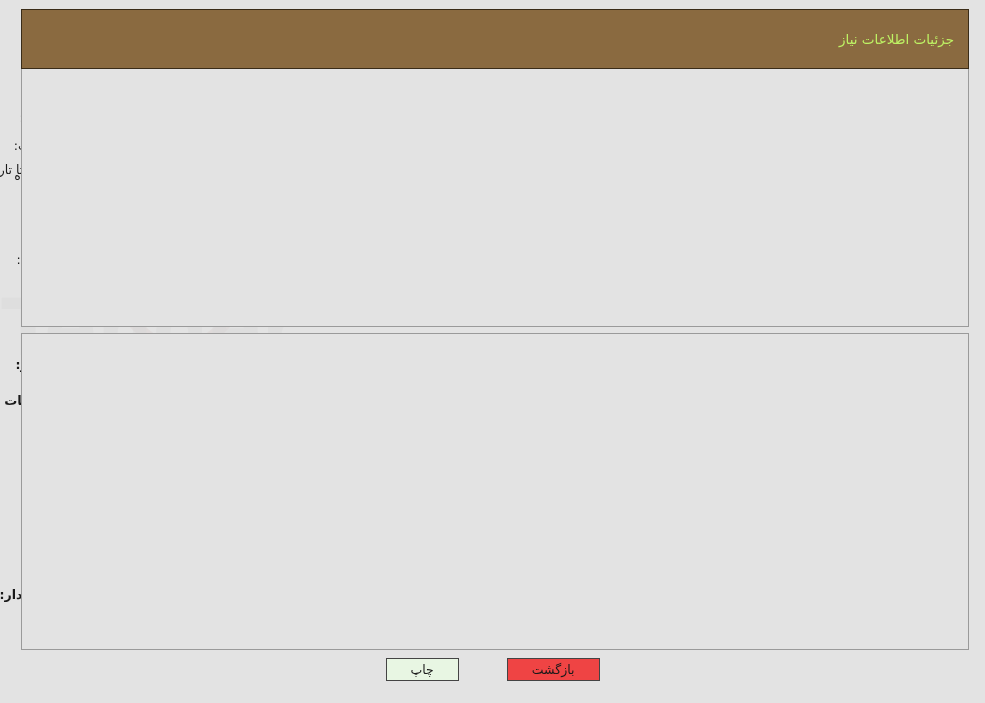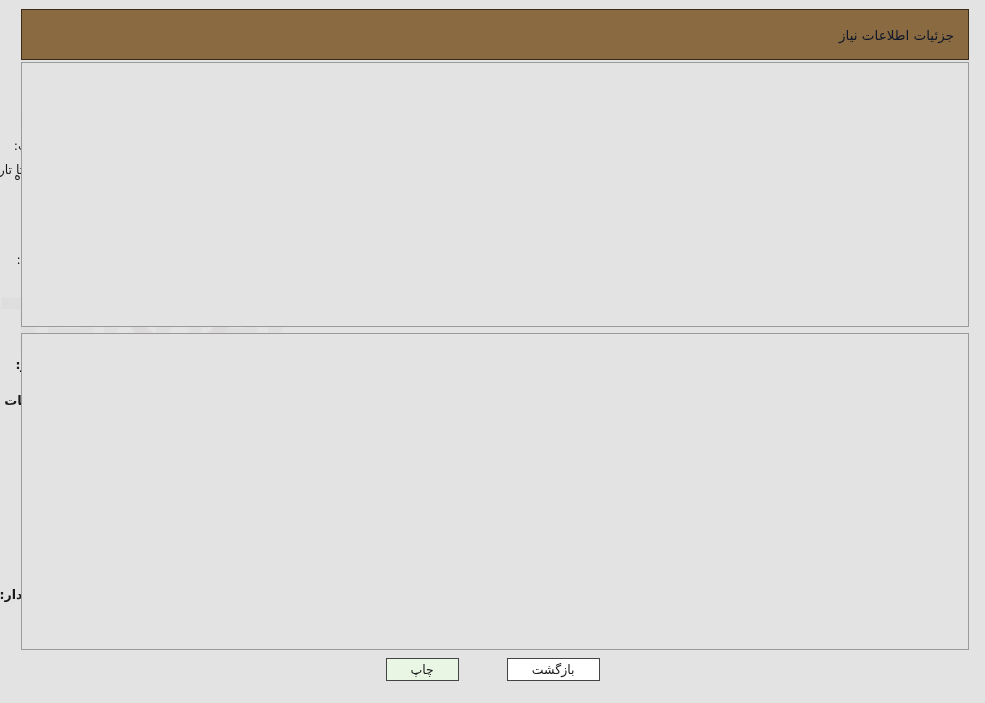--- a/index.html
+++ b/index.html
@@ -21,24 +21,24 @@
     width: 985px; height: 260px;
     pointer-events: none;
     opacity: .22;
     z-index: 0;
   }
 
   
   .header {
     position: absolute;
     left: 21px; top: 9px;
-    width: 948px; height: 51px;
+    width: 948px; height: 60px;
     background: #8a6a40;
     border: 1px solid #3a2c18;
-    color: #0f172a;
+    color: #bef264;
     display: flex;
     align-items: center;
     justify-content: flex-start;
     padding: 0 14px;
     font-size: 13.5px;
     z-index: 2;
   }
 
   
   .panel {
@@ -183,21 +183,21 @@
   }
   .btn {
     border: 1px solid #444;
     font-size: 12.5px;
     padding: 3px 24px;
     cursor: pointer;
     font-family: inherit;
     color: #1a1a1a;
   }
   .btn-print  { background: #e8f6e3; }
-  .btn-back   { background: #ffffff; margin-left: 30px; }
+  .btn-back   { background: #ef4444; margin-left: 30px; }
 </style>
 </head>
 <body>
 
 <div class="page">
 
   <svg class="watermark" viewBox="0 0 985 260">
     <g fill="#c8a39e" opacity="0.55">
       <path d="M180 35 L245 60 L245 135 Q245 185 180 215 Q115 185 115 135 L115 60 Z" fill="none" stroke="#c8a39e" stroke-width="11"></path>
       <path d="M470 10 L520 115 L490 115 L470 70 L450 115 L420 115 Z"></path>

